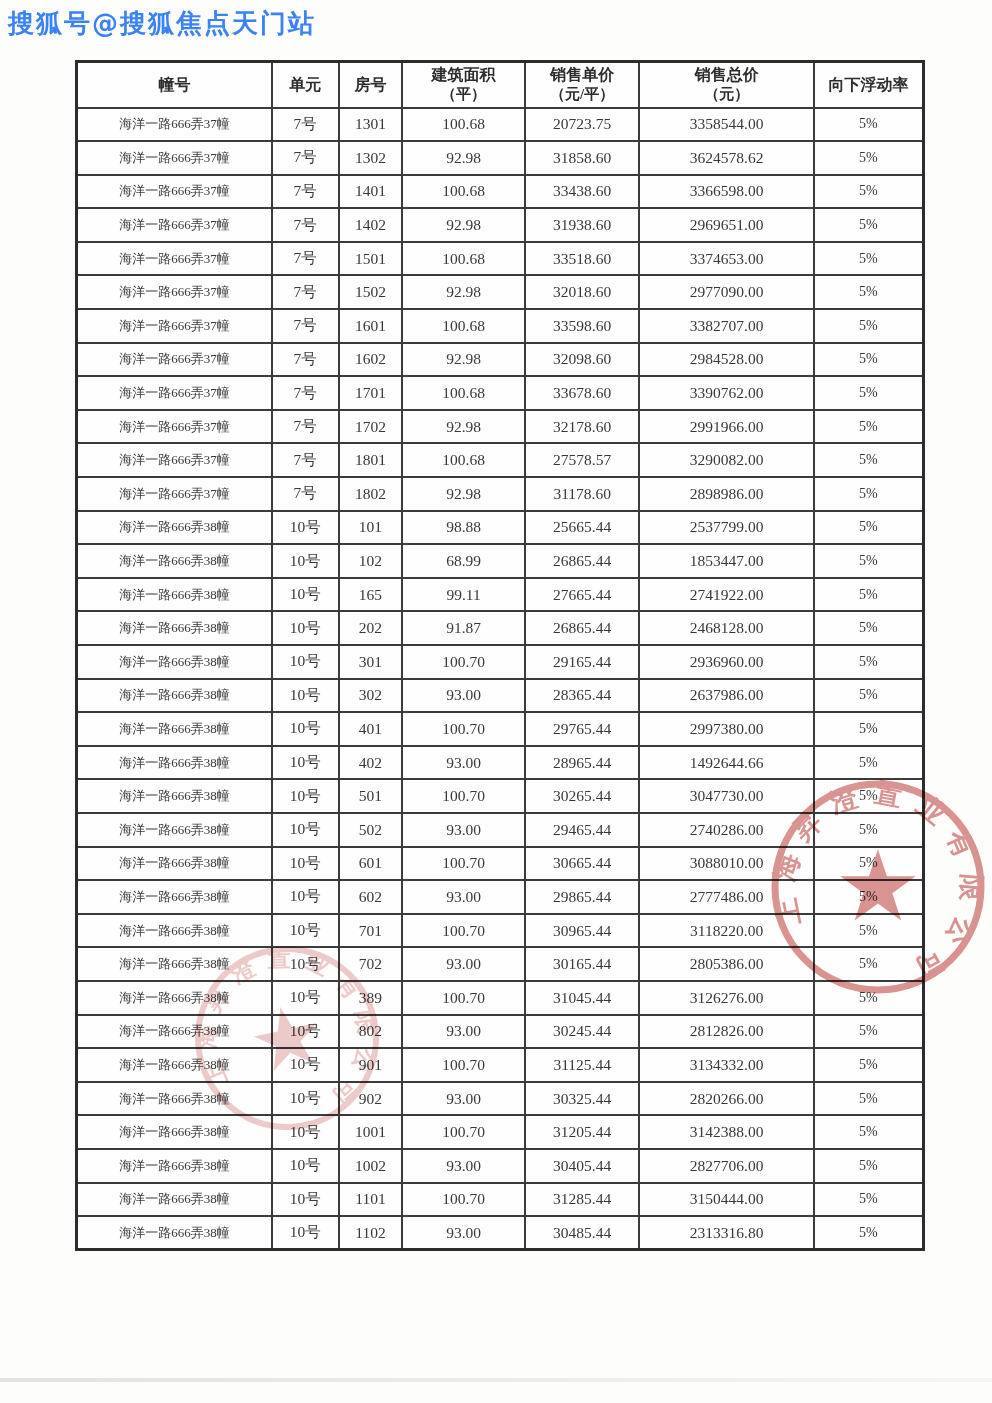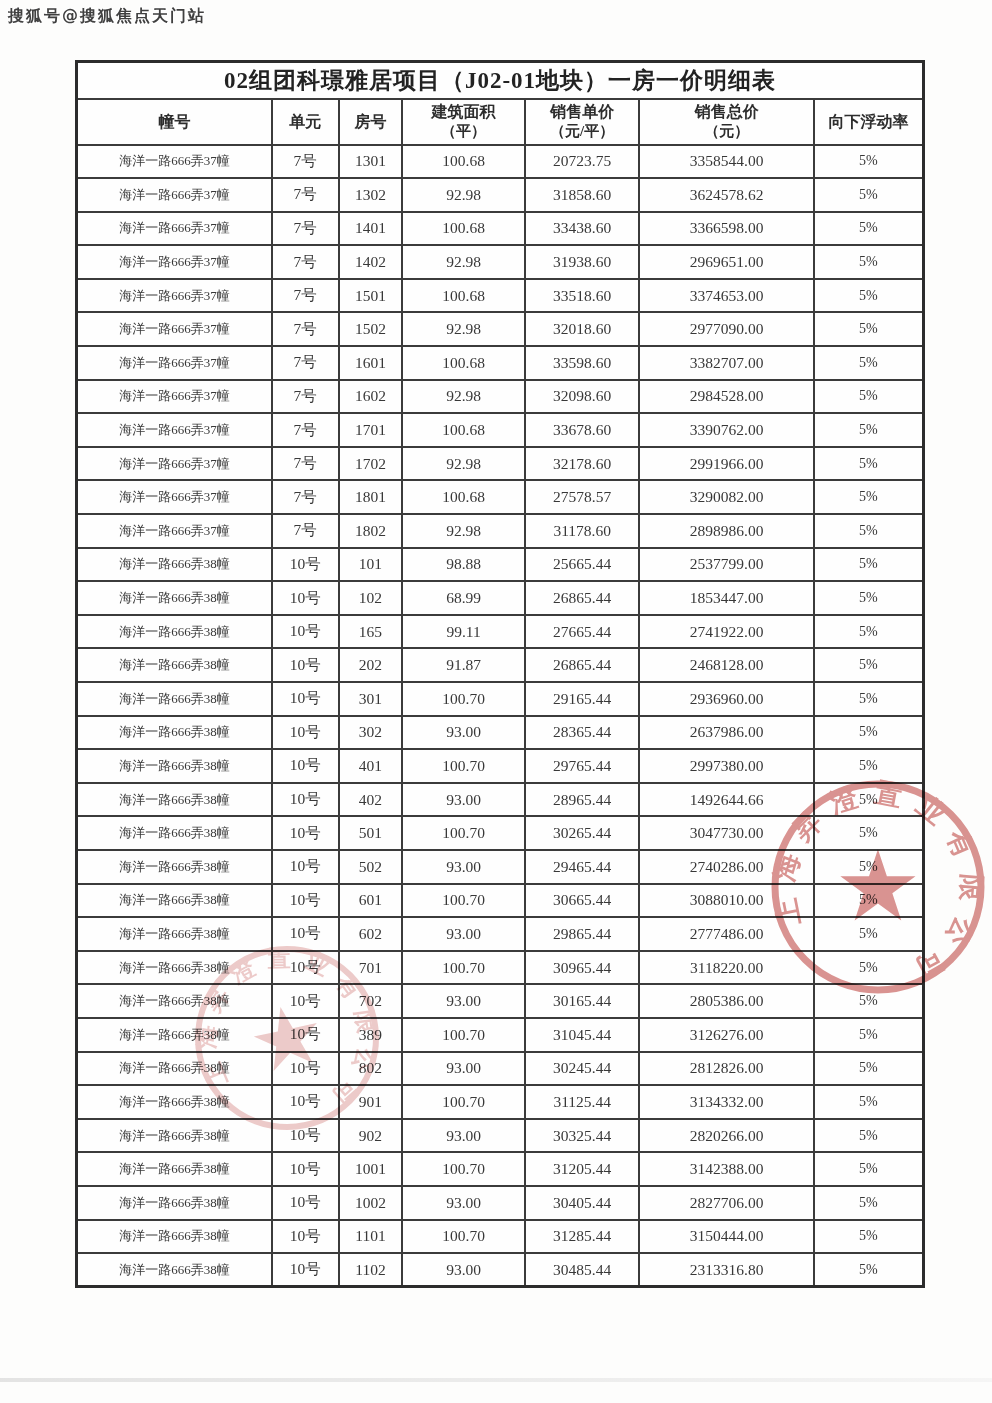--- a/index.html
+++ b/index.html
@@ -6,21 +6,21 @@
   html,body { background:#ffffff; }
   body { font-family:"Liberation Serif","DejaVu Serif",serif; }
   .page {
     position:relative; width:992px; height:1403px;
     background:#fdfdfc; overflow:hidden;
   }
   
   .watermark {
     position:absolute; left:8px; top:6px;
     font-family:"DejaVu Sans","Liberation Sans",sans-serif;
-    font-weight:900; font-size:16px; letter-spacing:2px; color:#404040;
+    font-weight:900; font-size:26px; letter-spacing:2px; color:#3b82f6;
     text-shadow:1px 1px 0 #fff, -1px -1px 0 #fff, 1px -1px 0 #fff, -1px 1px 0 #fff;
     user-select:none;
   }
   
   table.price-table {
     position:absolute; left:75px; top:60px; width:850px;
     border-collapse:collapse; table-layout:fixed;
     background:#fefefe;
     border:3px solid #2c2c2c;
     color:#333;
@@ -67,23 +67,20 @@
     <colgroup>
       <col style="width:23.06%">
         <col style="width:7.88%">
         <col style="width:7.53%">
       <col style="width:14.47%">
         <col style="width:13.53%">
         <col style="width:20.59%">
       <col style="width:12.94%">
     </colgroup>
     <thead>
-      <tr class="title-row">
-        <th colspan="7">02组团科璟雅居项目（J02-01地块）一房一价明细表</th>
-      </tr>
       <tr class="head-row">
         <th>
           <span class="h1">幢号</span>
 
         </th>
         <th>
           <span class="h1">单元</span>
 
         </th>
         <th>

